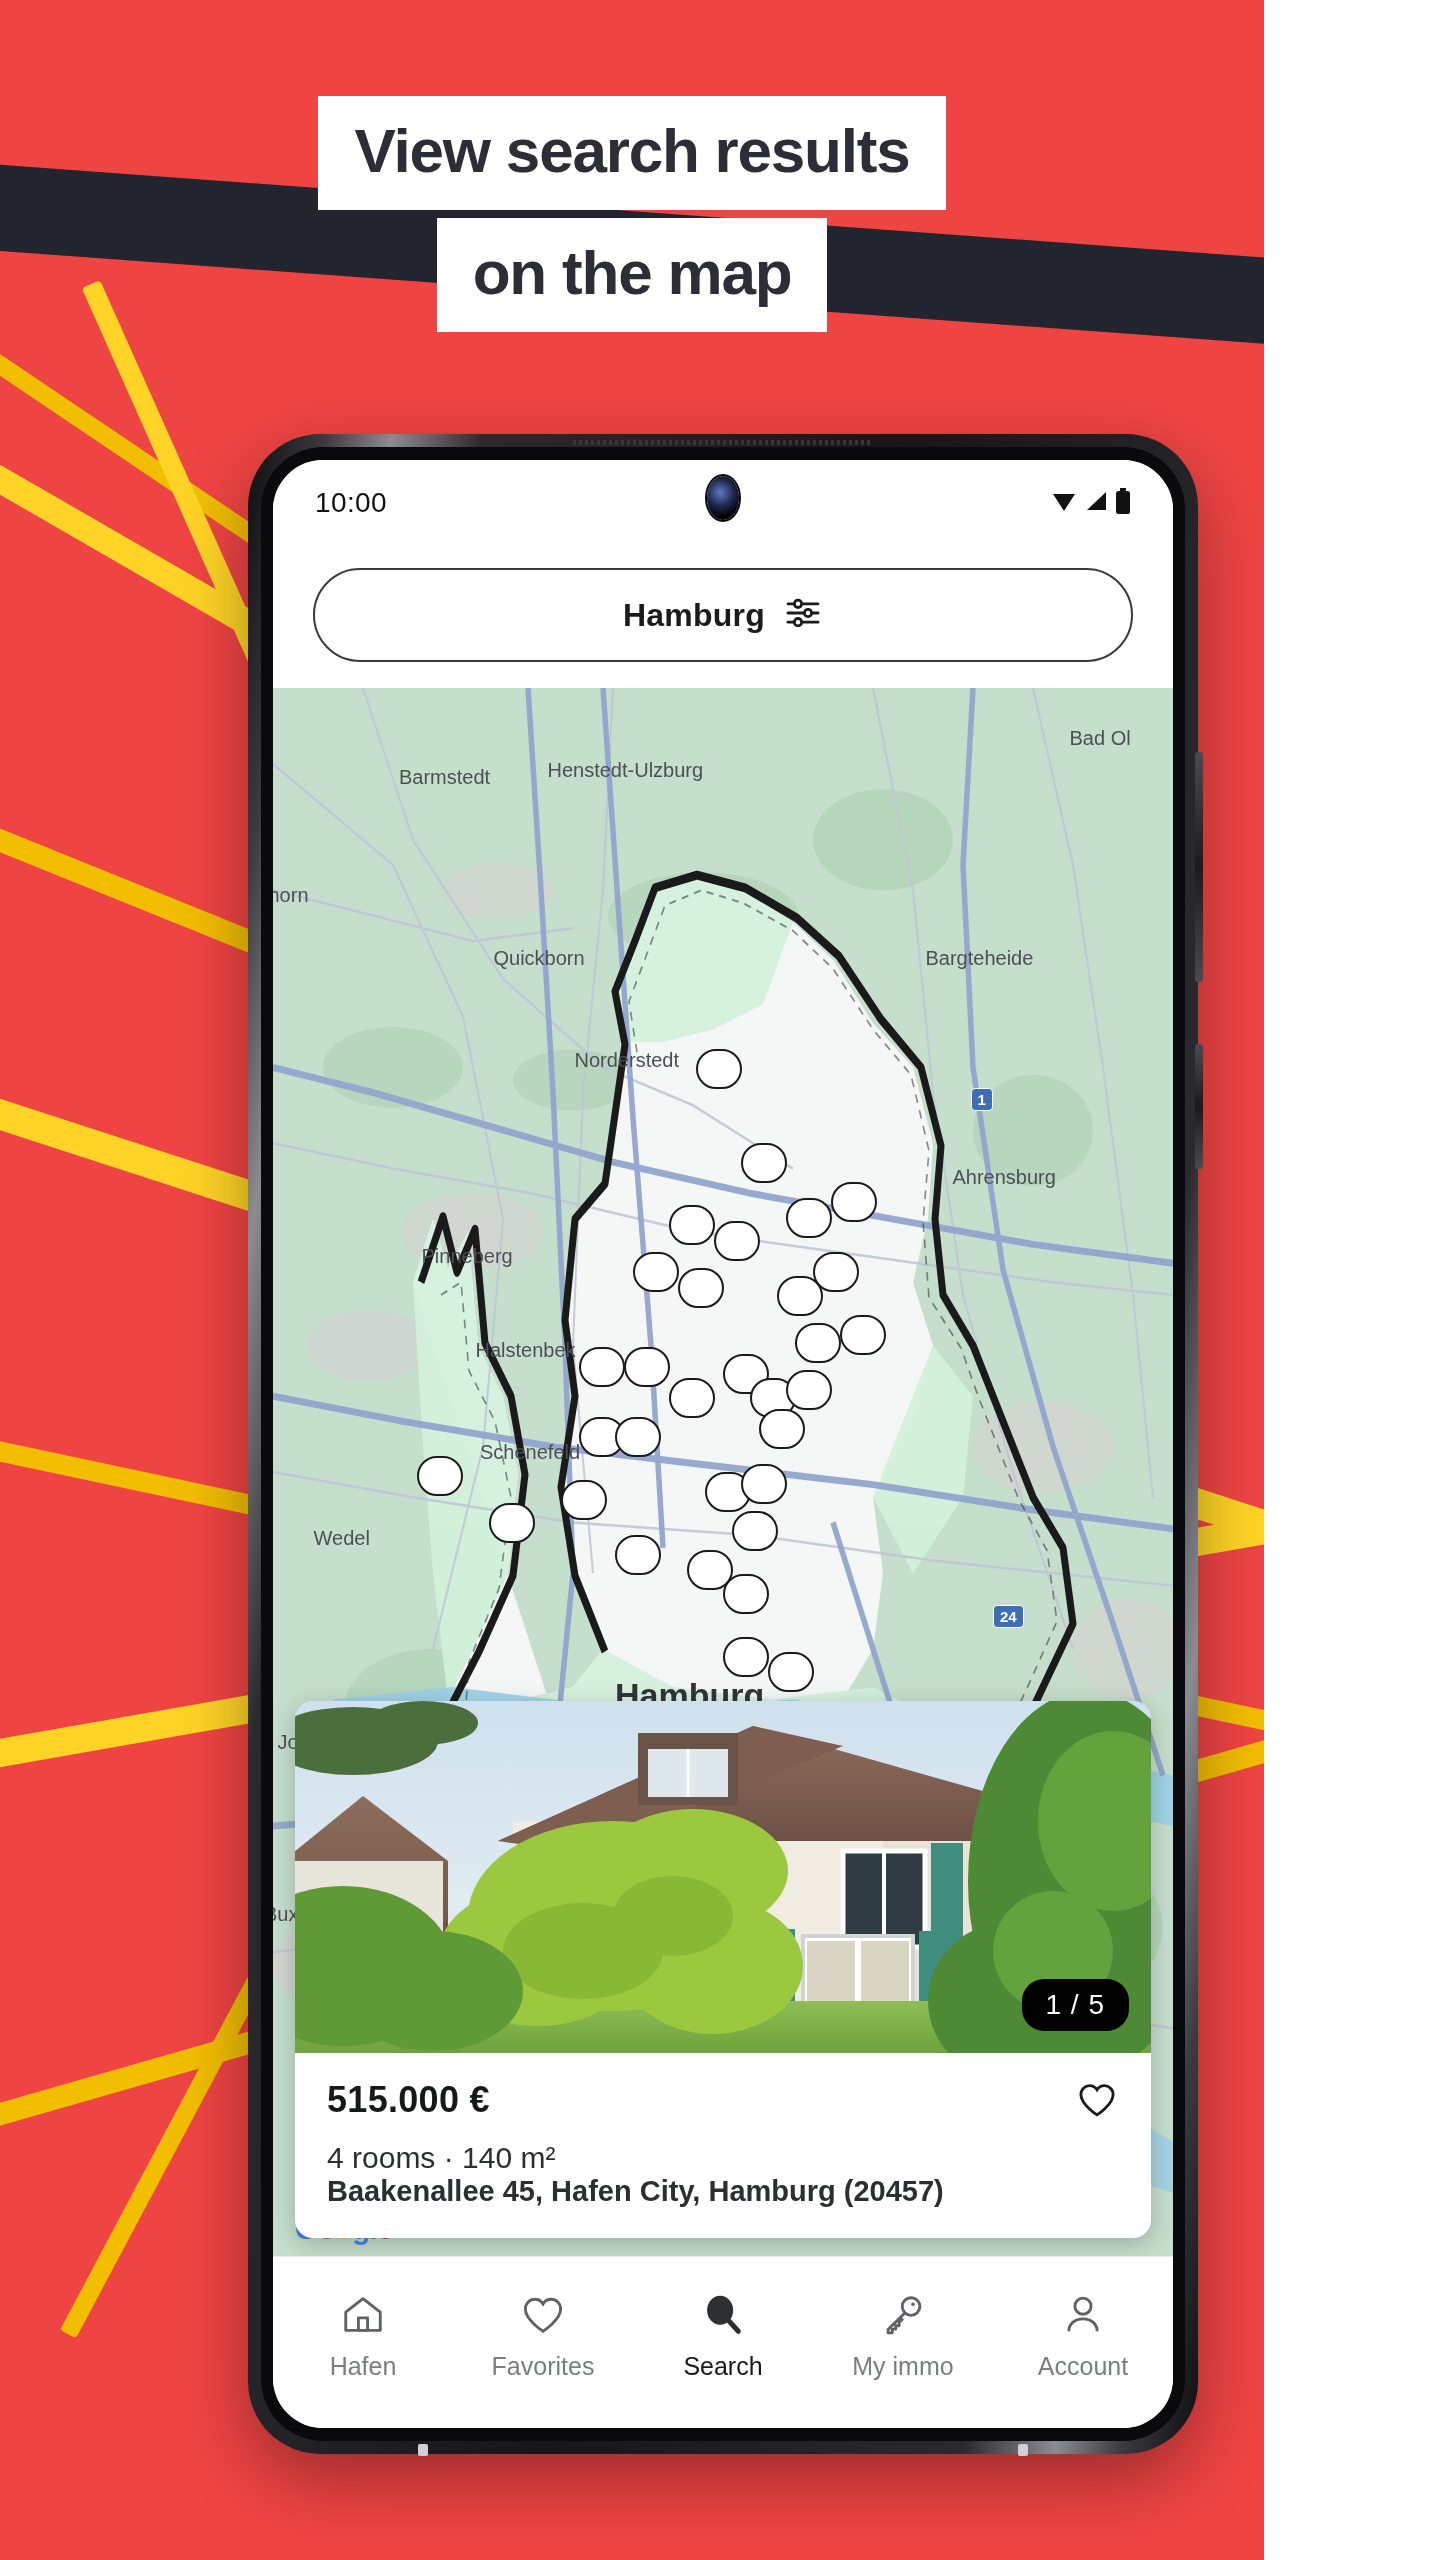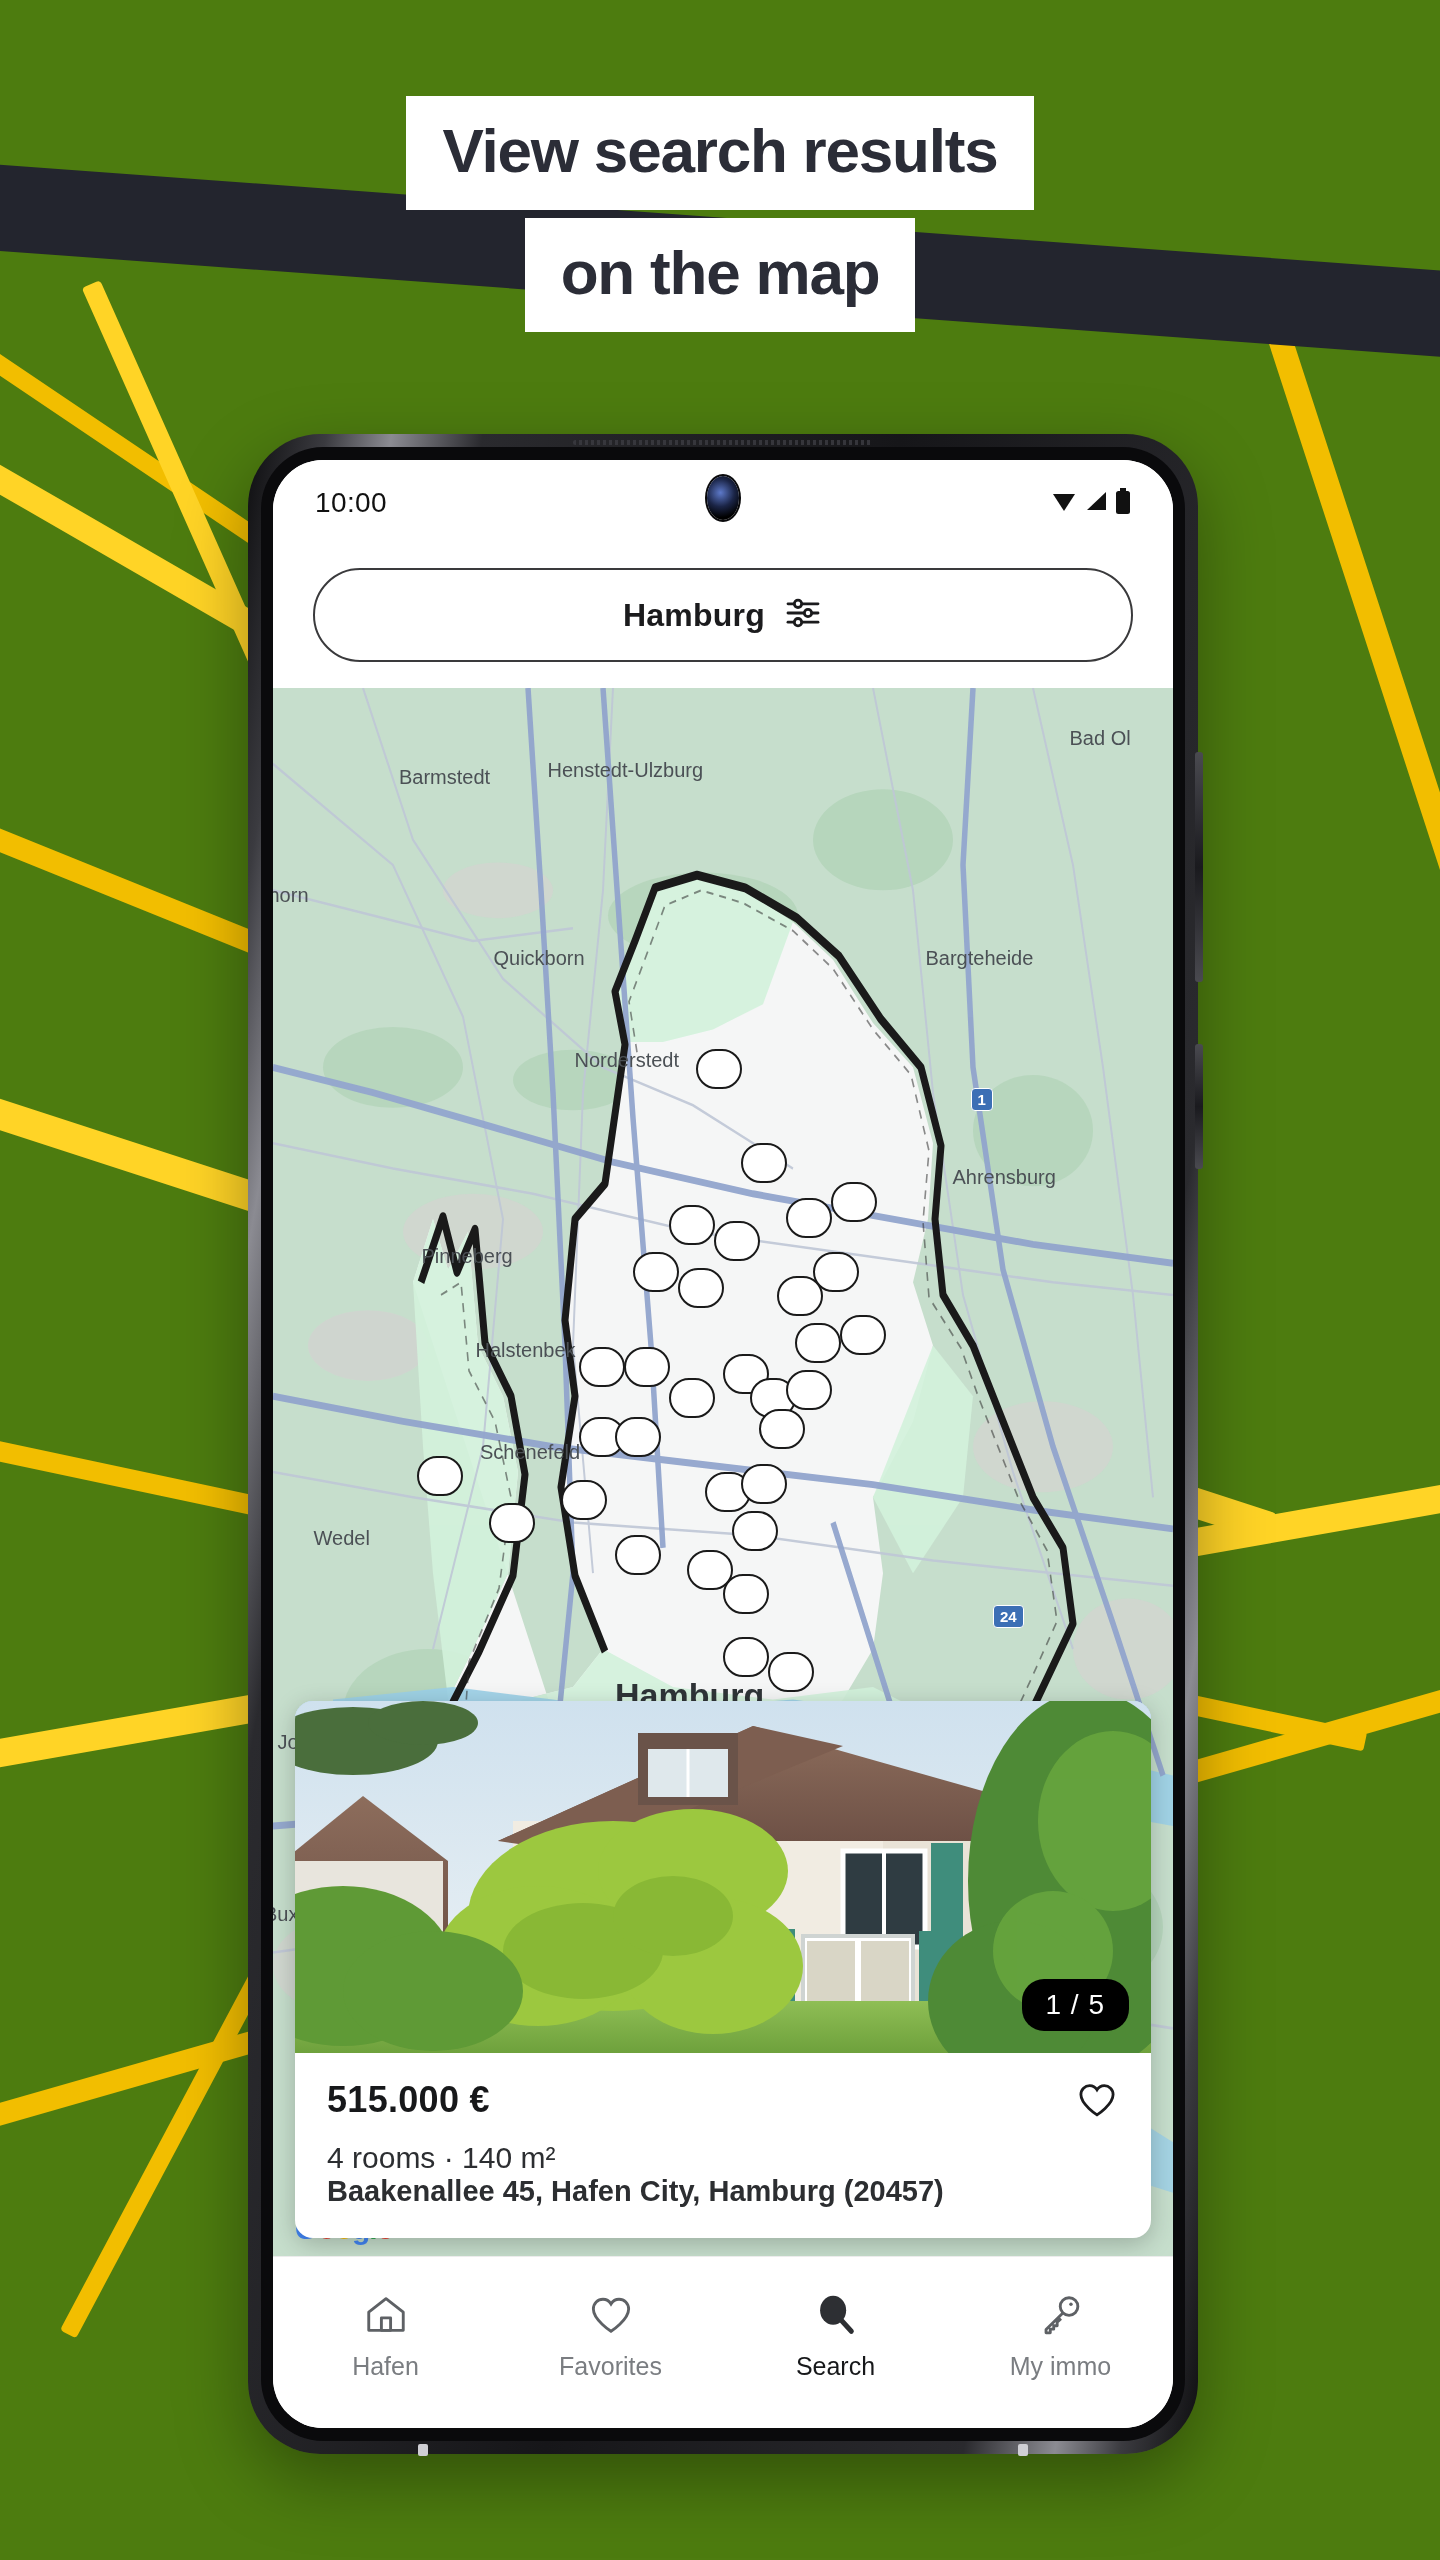--- a/index.html
+++ b/index.html
@@ -5,22 +5,22 @@
   * { box-sizing: border-box; margin: 0; padding: 0; }
   html, body {
     width: 1440px; height: 2560px;
     font-family: "Liberation Sans", sans-serif;
     overflow: hidden;
   }
 
   
   #promo {
     position: relative;
-    width: 1440px; height: 2560px;
-    background: #4d7c0f;
+    width: 1264px; height: 2560px;
+    background: #ef4444;
     overflow: hidden;
   }
   
   .texture {
     position: absolute; inset: 0;
     opacity: 1;
     pointer-events: none;
   }
   .road {
     position: absolute;
@@ -627,18 +627,27 @@
           <span class="navicon">
             <svg width="46" height="46" viewBox="0 0 24 24" fill="none" stroke="#5e6165" stroke-width="1.5" stroke-linejoin="round">
               <circle cx="16.2" cy="7.6" r="4.6"></circle>
               <circle cx="17.2" cy="6.4" r="0.9" fill="#5e6165" stroke="none"></circle>
               <path d="M13 11 L4.2 19.6 L4.2 21.3 L6.4 21.3 L6.4 19.4 L8.2 19.4 L8.2 17.6 L10 17.6 L10 15.8 L12 13.9"></path>
             </svg>
           </span>
           <span class="navlabel">My immo</span>
         </div>
 
+        <div class="navitem">
+          <span class="navicon">
+            <svg width="46" height="46" viewBox="0 0 24 24" fill="none" stroke="#5e6165" stroke-width="1.5">
+              <circle cx="12" cy="7.4" r="4.2"></circle>
+              <path d="M4.6 20.5 C4.6 16.4 8 14 12 14 C16 14 19.4 16.4 19.4 20.5"></path>
+            </svg>
+          </span>
+          <span class="navlabel">Account</span>
+        </div>
 
       </div>
 
     </div>
   </div>
 </div>
 
 </body></html>

